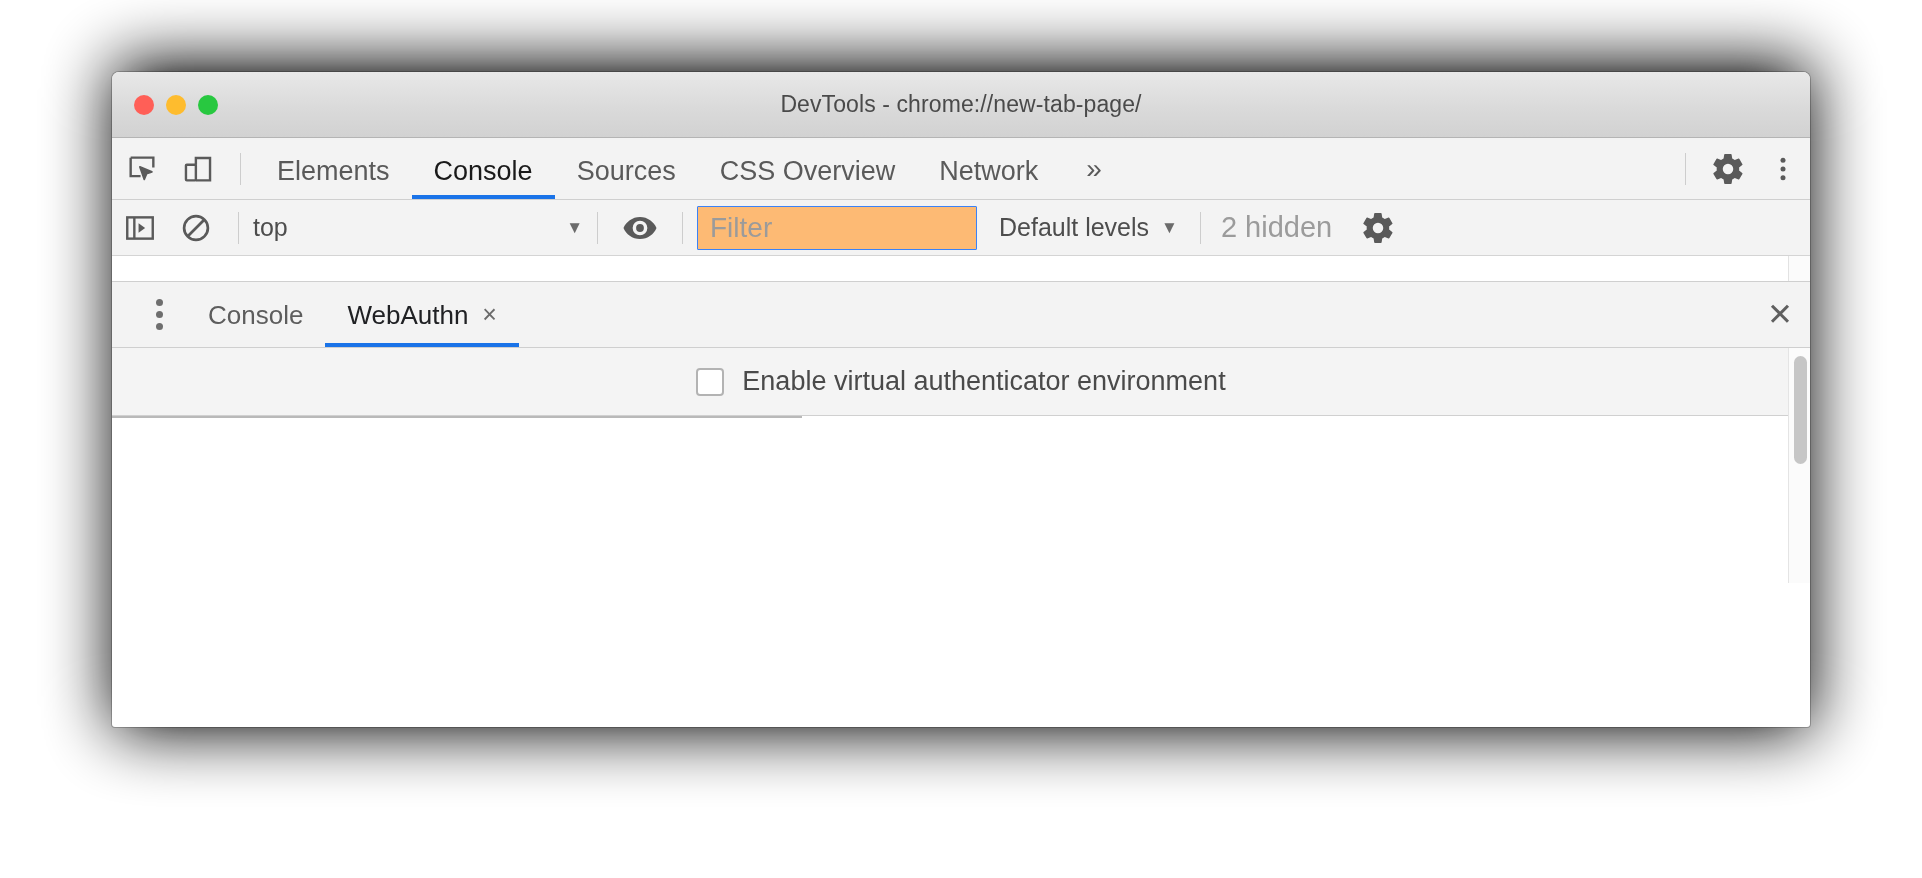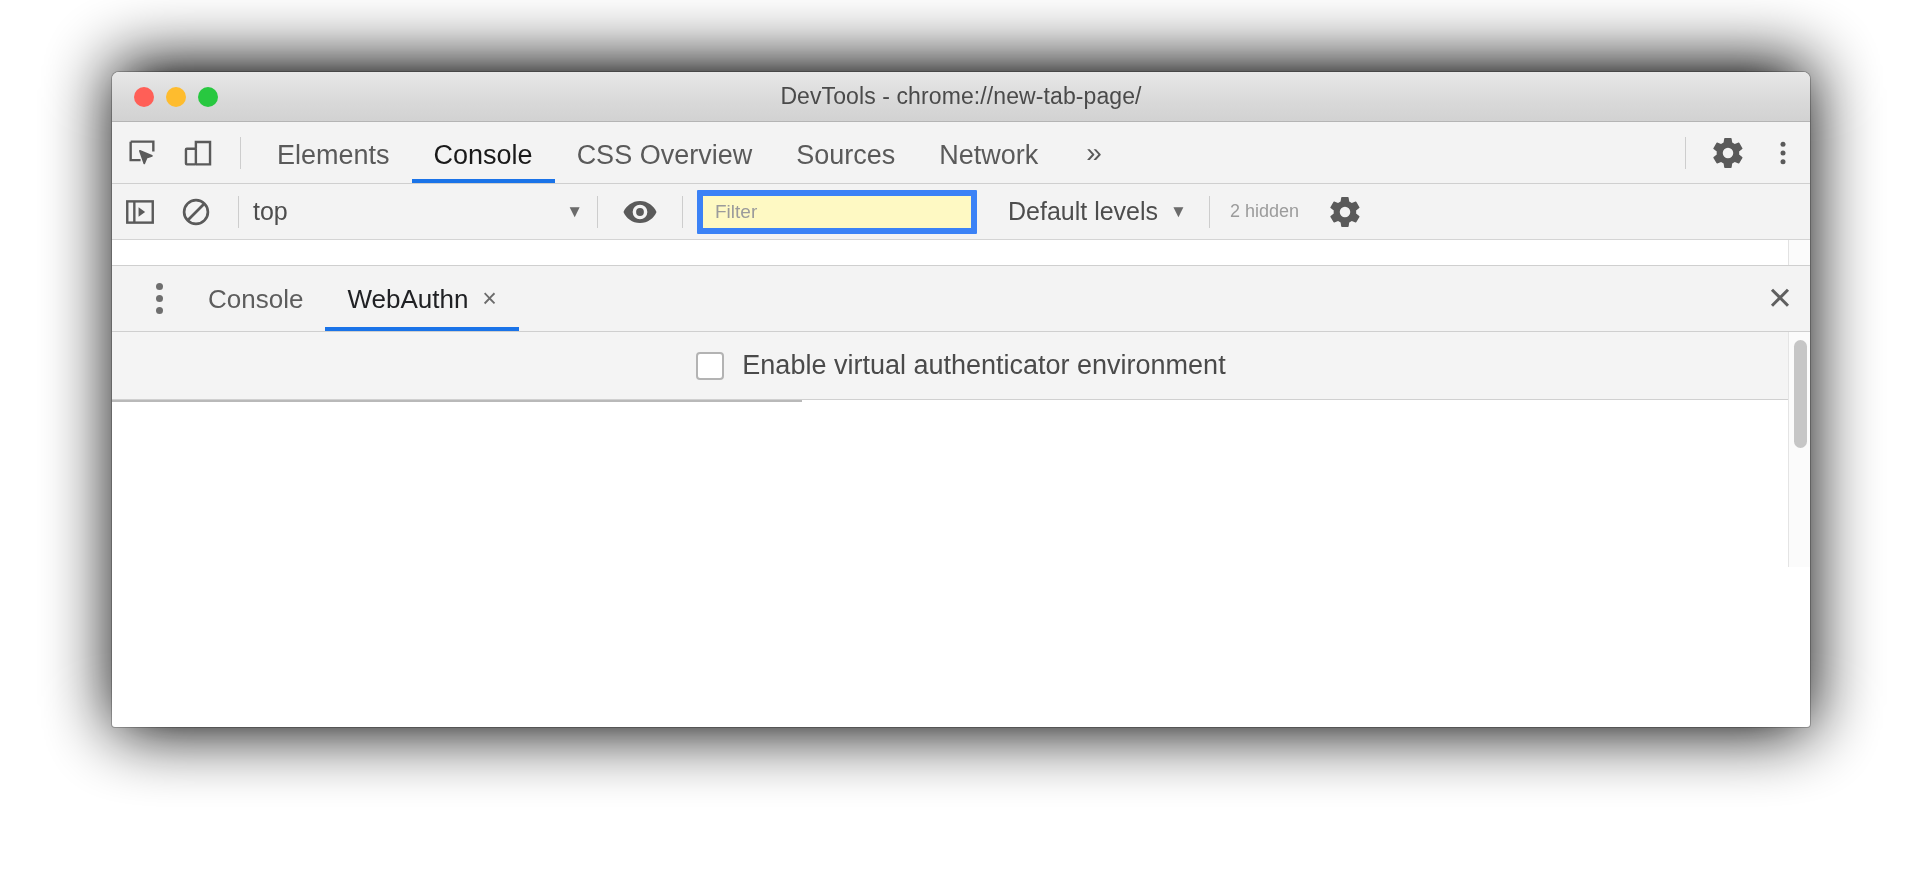--- a/index.html
+++ b/index.html
@@ -43,21 +43,21 @@
     width: 1698px; height: 655px;
     background: #ffffff;
     border-radius: 7px 7px 3px 3px;
     overflow: hidden;
     box-shadow: 0 0 0 1px rgba(0,0,0,0.22);
   }
 
   
   #titlebar {
     position: relative;
-    height: 50px;
+    height: 66px;
     background: linear-gradient(to bottom, #e8e8e8 0%, #d9d9d9 60%, #d2d2d2 100%);
     border-bottom: 1px solid #b4b4b4;
     display: flex;
     align-items: center;
   }
   .traffic {
     display: flex;
     gap: 12px;
     margin-left: 22px;
   }
@@ -140,41 +140,41 @@
     cursor: pointer;
   }
   #context-select .ctx-label { flex: 1; }
   .caret {
     font-size: 17px;
     color: #6b6b6b;
   }
   #filter-input {
     width: 280px;
     height: 44px;
-    border: 6px solid #3b82f6;
-    background: #fef9c3;
-    font-size: 19px;
+    border: 1px solid #3b82f6;
+    background: #fdba74;
+    font-size: 28px;
     color: #333;
     padding: 0 12px;
     font-family: "Liberation Sans", sans-serif;
     border-radius: 1px;
   }
   #filter-input::placeholder { color: #9b9b9b; }
   #levels-select {
     font-size: 25px;
     color: #4d4d4d;
-    margin: 0 8px 0 31px;
+    margin: 0 8px 0 22px;
     display: flex;
     align-items: center;
     gap: 12px;
     cursor: pointer;
     white-space: nowrap;
   }
   #hidden-count {
-    font-size: 18px;
+    font-size: 29px;
     color: #9b9b9b;
     margin-left: 6px;
     white-space: nowrap;
   }
 
   
   #console-strip {
     height: 26px;
     background: #ffffff;
     border-bottom: 1px solid #cfcfcf;
@@ -342,22 +342,22 @@
         <svg width="34" height="34" viewBox="0 0 24 24" fill="none" stroke="#5a5a5a" stroke-width="1.7">
           <rect x="3.5" y="9" width="7" height="11" rx="0.6"></rect>
           <path d="M10.5 9 V4.2 H20.5 V20 H10.5"></path>
         </svg>
       </div>
 
       <div class="vsep"></div>
 
       <div class="maintab">Elements</div>
       <div class="maintab active">Console</div>
+      <div class="maintab">Sources</div>
       <div class="maintab">CSS Overview</div>
-      <div class="maintab">Sources</div>
       <div class="maintab">Network</div>
 
       <div id="overflow-chevrons">»</div>
 
       <div class="spacer"></div>
 
       <div class="vsep"></div>
 
       <div class="icon-btn">
         <svg width="36" height="36" viewBox="0 0 24 24" fill="#5a5a5a">

